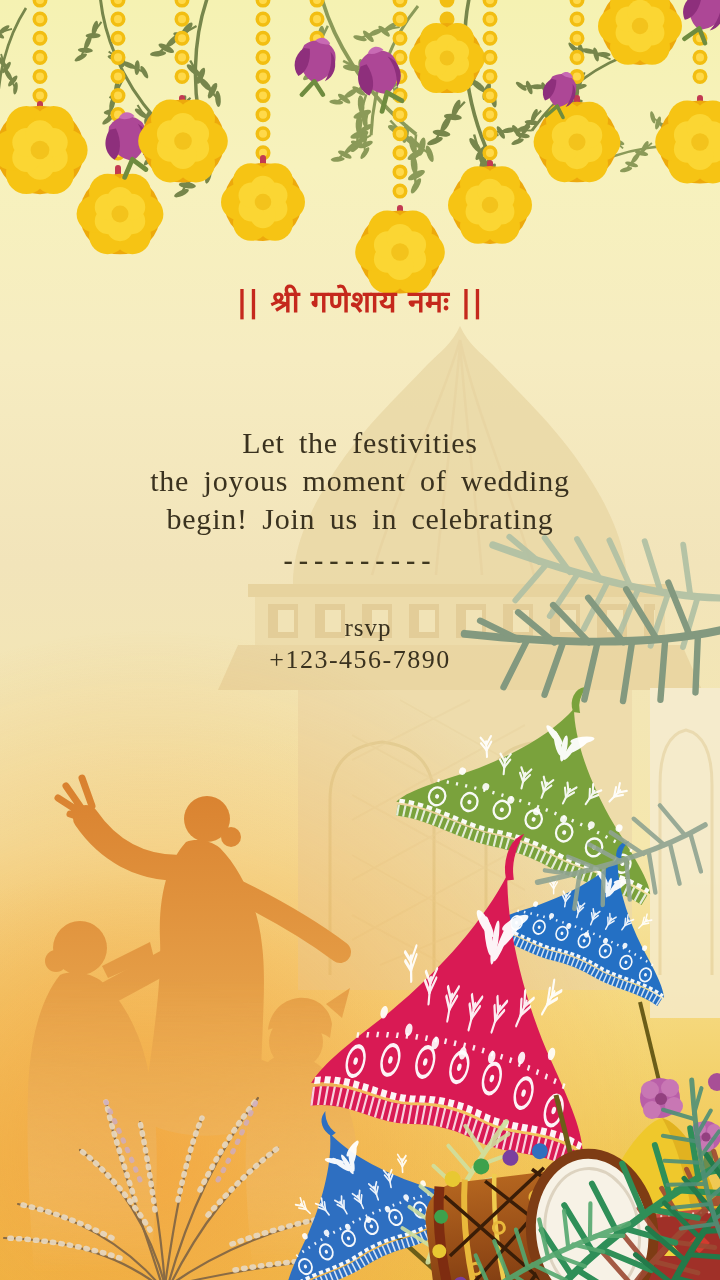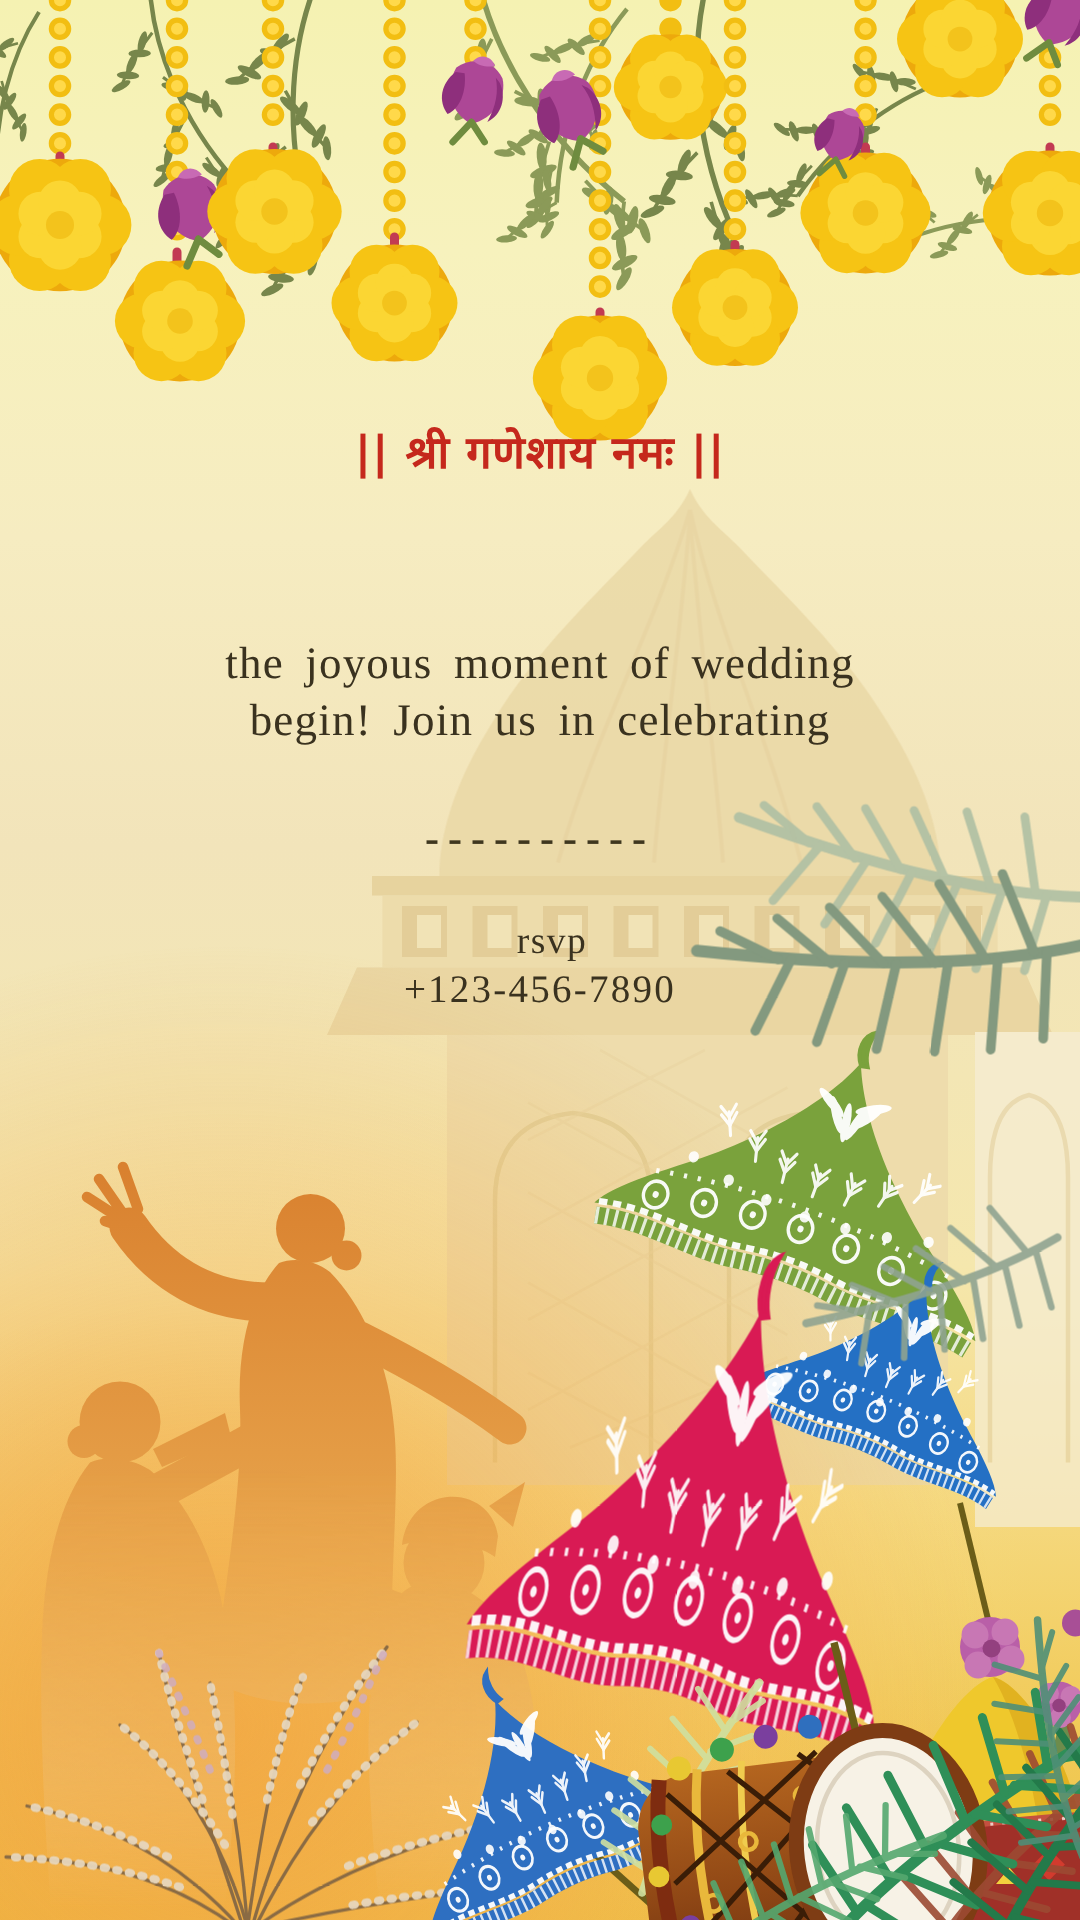--- a/index.html
+++ b/index.html
@@ -425,20 +425,21 @@
             <line x1="700" y1="98" x2="700" y2="118" stroke="#c23a52" stroke-width="6"></line>
             <use href="#marigold" transform="translate(700,142) scale(1.6)"></use>
             <use href="#bud" transform="translate(706,10) rotate(20) scale(1.5)"></use>
           </g>
     </g>
   </g>
 </svg>
 
 <div class="txt invocation">|| श्री गणेशाय नमः ||</div>
 <div class="txt message">
+  <div>Let the festivities</div>
   <div>the joyous moment of wedding</div>
   <div>begin! Join us in celebrating</div>
 </div>
 <div class="txt divider">----------</div>
 <div class="txt rsvp">rsvp</div>
 <div class="txt phone">+123-456-7890</div>
 
 </div>
 
 </body></html>

